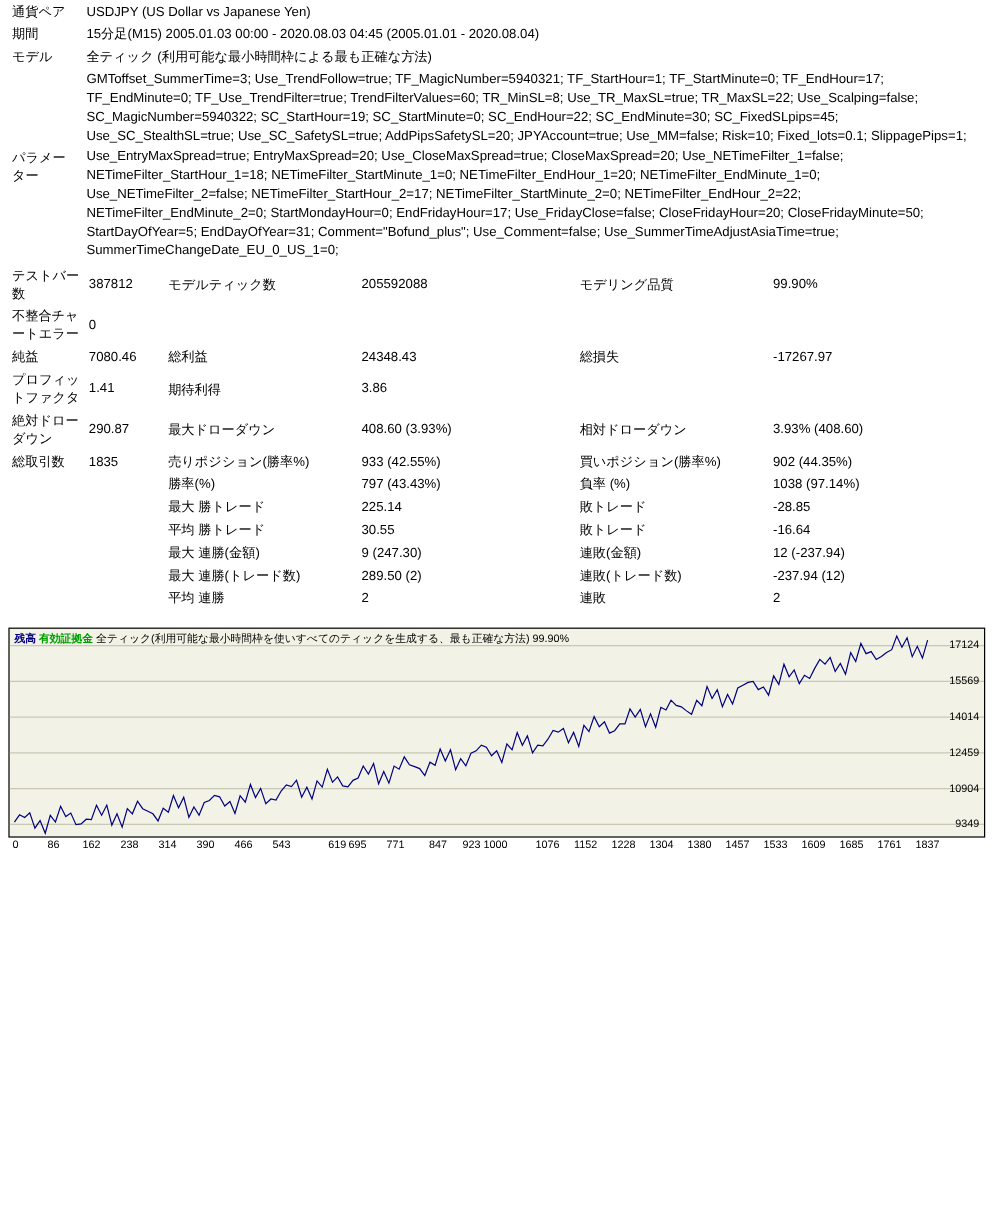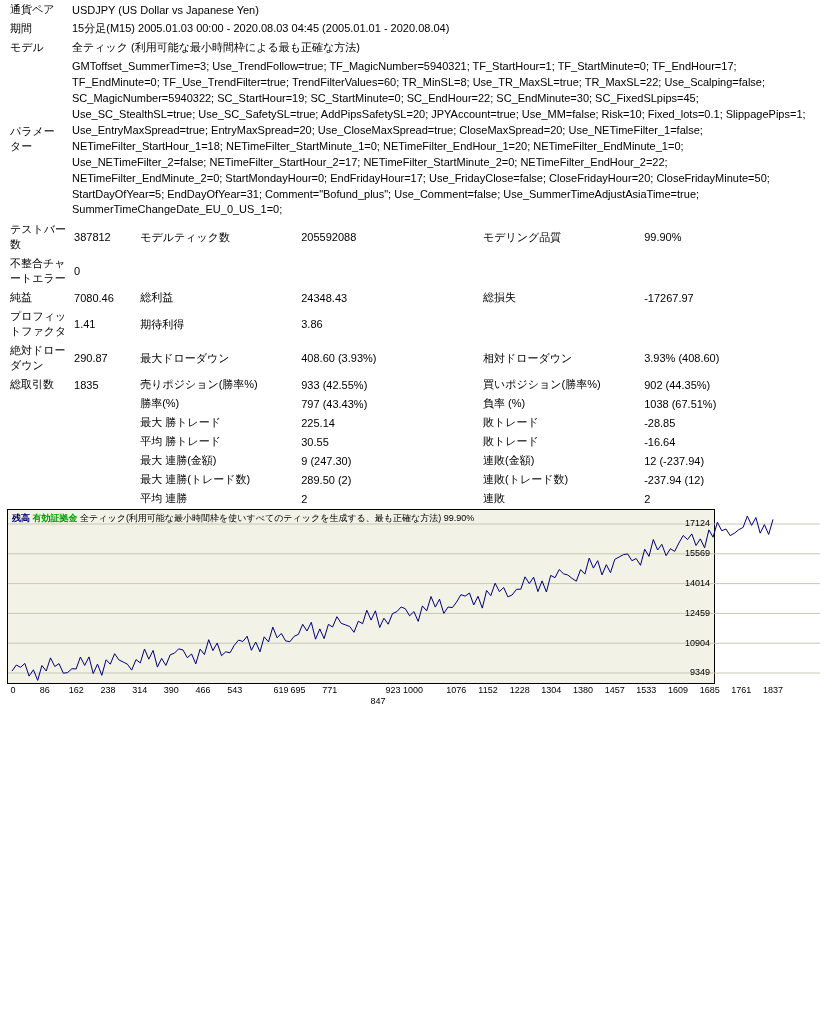--- a/index.html
+++ b/index.html
@@ -66,22 +66,22 @@
     line-height: 1.45;
   }
   .w-lbl1 { width: 56px; }
   .w-val1 { width: 58px; }
   .w-lbl2 { width: 150px; }
   .w-val2 { width: 170px; }
   .w-lbl3 { width: 150px; }
   .w-val3 { width: 170px; }
 
   .chart-wrap {
-    margin: 1px 7px 0 7px;
-    width: 708px;
+    margin: 15px 7px 0 7px;
+    width: 814px;
     height: 175px;
     border: 1px solid #000000;
     background: #f2f2e6;
     position: relative;
     box-sizing: border-box;
   }
   .chart-legend {
     position: absolute;
     top: 2px;
     left: 4px;
@@ -200,21 +200,21 @@
       <td class="val w-val2">933 (42.55%)</td>
       <td class="lbl w-lbl3">買いポジション(勝率%)</td>
       <td class="val w-val3">902 (44.35%)</td>
     </tr>
     <tr>
       <td class="lbl w-lbl1"></td>
       <td class="val w-val1"></td>
       <td class="lbl w-lbl2">勝率(%)</td>
       <td class="val w-val2">797 (43.43%)</td>
       <td class="lbl w-lbl3">負率 (%)</td>
-      <td class="val w-val3">1038 (67.51%)</td>
+      <td class="val w-val3">1038 (97.14%)</td>
     </tr>
     <tr>
       <td class="lbl w-lbl1"></td>
       <td class="val w-val1"></td>
       <td class="lbl w-lbl2">最大 勝トレード</td>
       <td class="val w-val2">225.14</td>
       <td class="lbl w-lbl3">敗トレード</td>
       <td class="val w-val3">-28.85</td>
     </tr>
     <tr>
@@ -282,21 +282,21 @@
       <div class="x-lab" style="left: 37.6667px;">86</div>
       <div class="x-lab" style="left: 69.3333px;">162</div>
       <div class="x-lab" style="left: 101px;">238</div>
       <div class="x-lab" style="left: 132.667px;">314</div>
       <div class="x-lab" style="left: 164.333px;">390</div>
       <div class="x-lab" style="left: 196px;">466</div>
       <div class="x-lab" style="left: 227.667px;">543</div>
       <div class="x-lab" style="left: 274px;">619</div>
       <div class="x-lab" style="left: 291px;">695</div>
       <div class="x-lab" style="left: 322.667px;">771</div>
-      <div class="x-lab" style="left: 371px; margin-top: 11px;">847</div>
+      <div class="x-lab" style="left: 358px;">847</div>
       <div class="x-lab" style="left: 386px;">923</div>
       <div class="x-lab" style="left: 406px;">1000</div>
       <div class="x-lab" style="left: 449.333px;">1076</div>
       <div class="x-lab" style="left: 481px;">1152</div>
       <div class="x-lab" style="left: 512.667px;">1228</div>
       <div class="x-lab" style="left: 544.333px;">1304</div>
       <div class="x-lab" style="left: 576px;">1380</div>
       <div class="x-lab" style="left: 607.667px;">1457</div>
       <div class="x-lab" style="left: 639.333px;">1533</div>
       <div class="x-lab" style="left: 671px;">1609</div>

